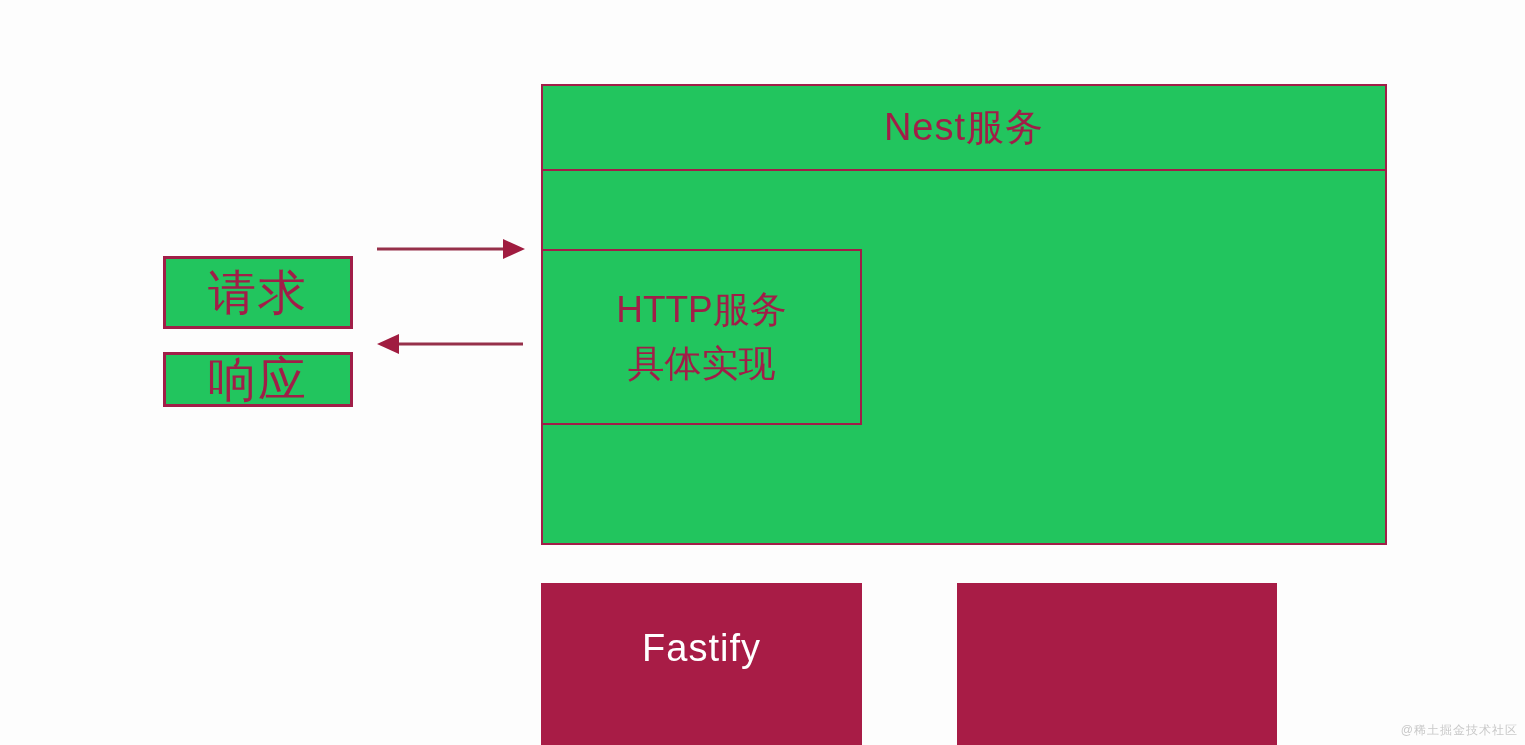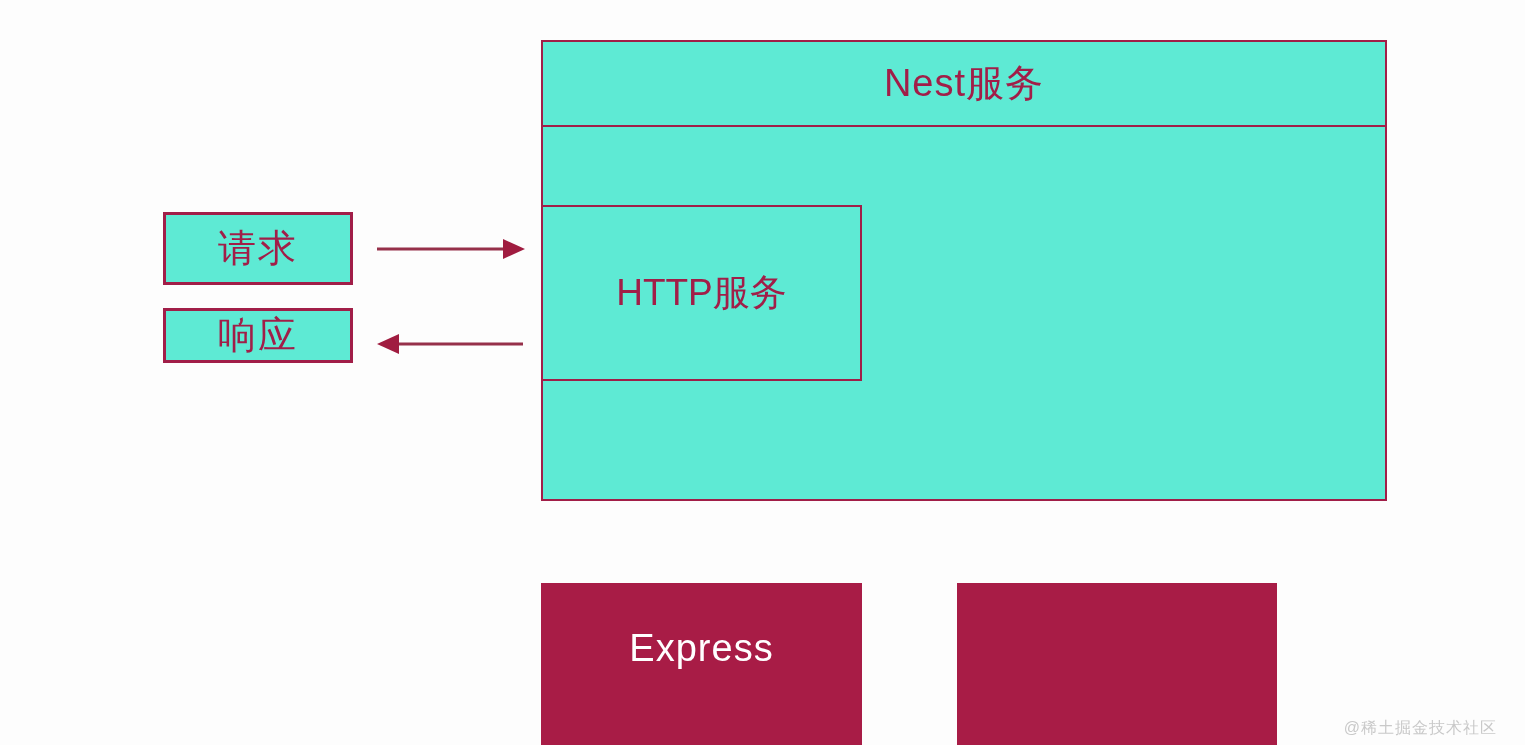--- a/index.html
+++ b/index.html
@@ -14,22 +14,23 @@
     background: #fdfdfd;
     overflow: hidden;
     font-family: "Liberation Sans", "DejaVu Sans", sans-serif;
   }
   .box {
     position: absolute;
     box-sizing: border-box;
     color: var(--accent);
   }
   .outlined {
-    background: #5eead4;
+    background: #22c55e;
     border: 2px solid var(--accent);
+    margin-top: 44px;
   }
   
   .nest-box {
     left: 541px;
     top: 40px;
     width: 846px;
     height: 461px;
   }
   .nest-title {
     height: 83px;
@@ -67,21 +68,21 @@
     top: 308px;
     width: 190px;
     height: 55px;
     border-width: 3px;
   }
   .small-label {
     display: flex;
     align-items: center;
     justify-content: center;
     height: 100%;
-    font-size: 38px;
+    font-size: 48px;
     letter-spacing: 2px;
   }
   
   .arrow {
     position: absolute;
     pointer-events: none;
   }
   .arrow-right { left: 375px; top: 234px; }
   .arrow-left  { left: 377px; top: 329px; }
   
@@ -102,38 +103,39 @@
   }
   .fastify-box {
     left: 957px;
     top: 583px;
     width: 320px;
     height: 170px;
   }
   
   .watermark {
     position: absolute;
-    right: 28px;
+    right: 7px;
     bottom: 6px;
-    font-size: 16px;
+    font-size: 12px;
     color: var(--watermark);
     letter-spacing: 1px;
   }
 </style>
 </head>
 <body>
 
 <div class="stage" style="--accent: #a11e48; --fill: #a81c46; --watermark: #c9c9c9;">
 
   <div class="box outlined nest-box">
     <div class="nest-title">Nest服务</div>
   </div>
 
   <div class="box outlined http-box">
     <span>HTTP服务</span>
+    <span>具体实现</span>
   </div>
 
   <div class="box outlined request-box">
     <div class="small-label">请求</div>
   </div>
 
   <div class="box outlined response-box">
     <div class="small-label">响应</div>
   </div>
 
@@ -141,21 +143,21 @@
     <line x1="2" y1="15" x2="132" y2="15" stroke="#96304a" stroke-width="3"></line>
     <polygon points="128,5 150,15 128,25" fill="#a01c40"></polygon>
   </svg>
 
   <svg class="arrow arrow-left" width="148" height="30" viewBox="0 0 148 30">
     <line x1="18" y1="15" x2="146" y2="15" stroke="#96304a" stroke-width="3"></line>
     <polygon points="22,5 0,15 22,25" fill="#a01c40"></polygon>
   </svg>
 
   <div class="box filled express-box">
-    <div>Express</div>
+    <div>Fastify</div>
   </div>
 
   <div class="box filled fastify-box">
   </div>
 
   <div class="watermark">@稀土掘金技术社区</div>
 
 </div>
 
 </body></html>

